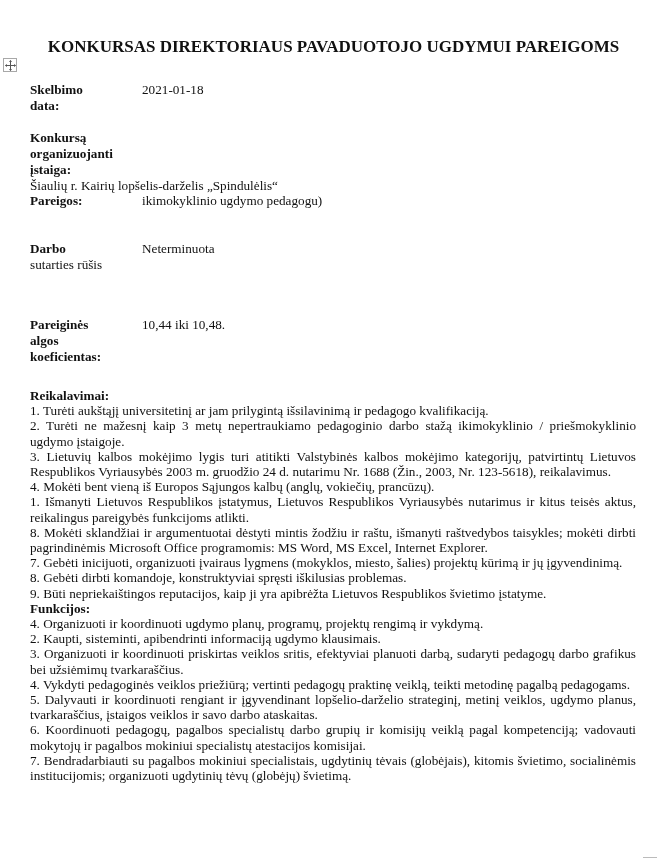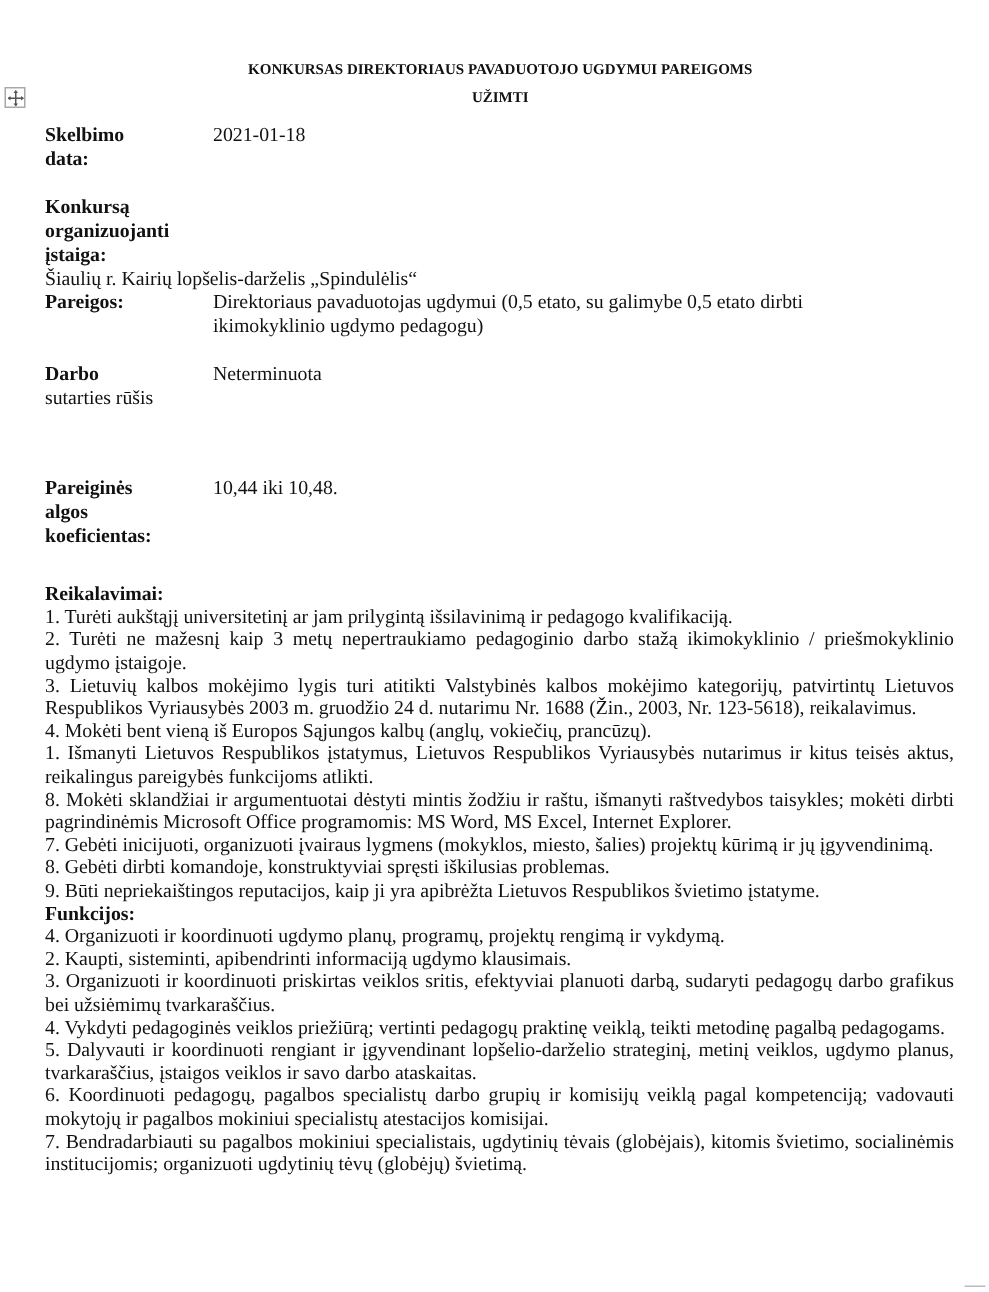--- a/index.html
+++ b/index.html
@@ -2,21 +2,21 @@
 <html><head>
 <meta charset="utf-8">
 <style>
   html, body { margin: 0; padding: 0; background: #ffffff; }
   body {
     width: 659px; height: 861px; overflow: hidden; position: relative;
     font-family: "Liberation Serif", serif; color: #111; font-size: 13.2px;
   }
   .title {
     position: absolute; left: 26px; top: 37px; width: 615px;
-    text-align: center; font-weight: bold; font-size: 10px; line-height: 19px;
+    text-align: center; font-weight: bold; font-size: 17px; line-height: 19px;
   }
   .move-handle {
     position: absolute; left: 3px; top: 58px; width: 14px; height: 14px;
     border: 1px solid #a8a8a8; background: #fff; box-sizing: border-box;
     display: flex; align-items: center; justify-content: center;
   }
   .move-handle svg { width: 11px; height: 11px; }
   .info-table { position: absolute; left: 30px; top: 82px; width: 600px; }
   .info-row { display: flex; line-height: 16px; }
   .info-label { width: 112px; font-weight: bold; flex-shrink: 0; }
@@ -36,21 +36,20 @@
 
 <div class="move-handle">
   <svg viewBox="0 0 11 11">
     <path d="M5.5 0.5 L5.5 10.5 M0.5 5.5 L10.5 5.5" stroke="#555" stroke-width="1" fill="none"></path>
     <path d="M5.5 0 L4 2 L7 2 Z M5.5 11 L4 9 L7 9 Z M0 5.5 L2 4 L2 7 Z M11 5.5 L9 4 L9 7 Z" fill="#555"></path>
   </svg>
 </div>
 
 <div class="title">
   <div>KONKURSAS DIREKTORIAUS PAVADUOTOJO UGDYMUI PAREIGOMS</div>
-  <div>UŽIMTI</div>
 </div>
 
 <div class="info-table">
   <div class="info-row" style="height:48px;">
     <div class="info-label">
       <div>Skelbimo</div>
       <div>data:</div>
     </div>
     <div class="info-value">
       <div>2021-01-18</div>
@@ -64,21 +63,20 @@
     </div>
     <div class="info-value">
       <div>Šiaulių r. Kairių lopšelis-darželis „Spindulėlis“</div>
     </div>
   </div>
   <div class="info-row" style="height:48px;">
     <div class="info-label">
       <div>Pareigos:</div>
     </div>
     <div class="info-value">
-      <div>Direktoriaus pavaduotojas ugdymui (0,5 etato, su galimybe 0,5 etato dirbti</div>
       <div>ikimokyklinio ugdymo pedagogu)</div>
     </div>
   </div>
   <div class="info-row" style="height:48px;">
     <div class="info-label">
       <div>Darbo</div>
       <div style="font-weight:normal;">sutarties rūšis</div>
     </div>
     <div class="info-value">
       <div>Neterminuota</div>

